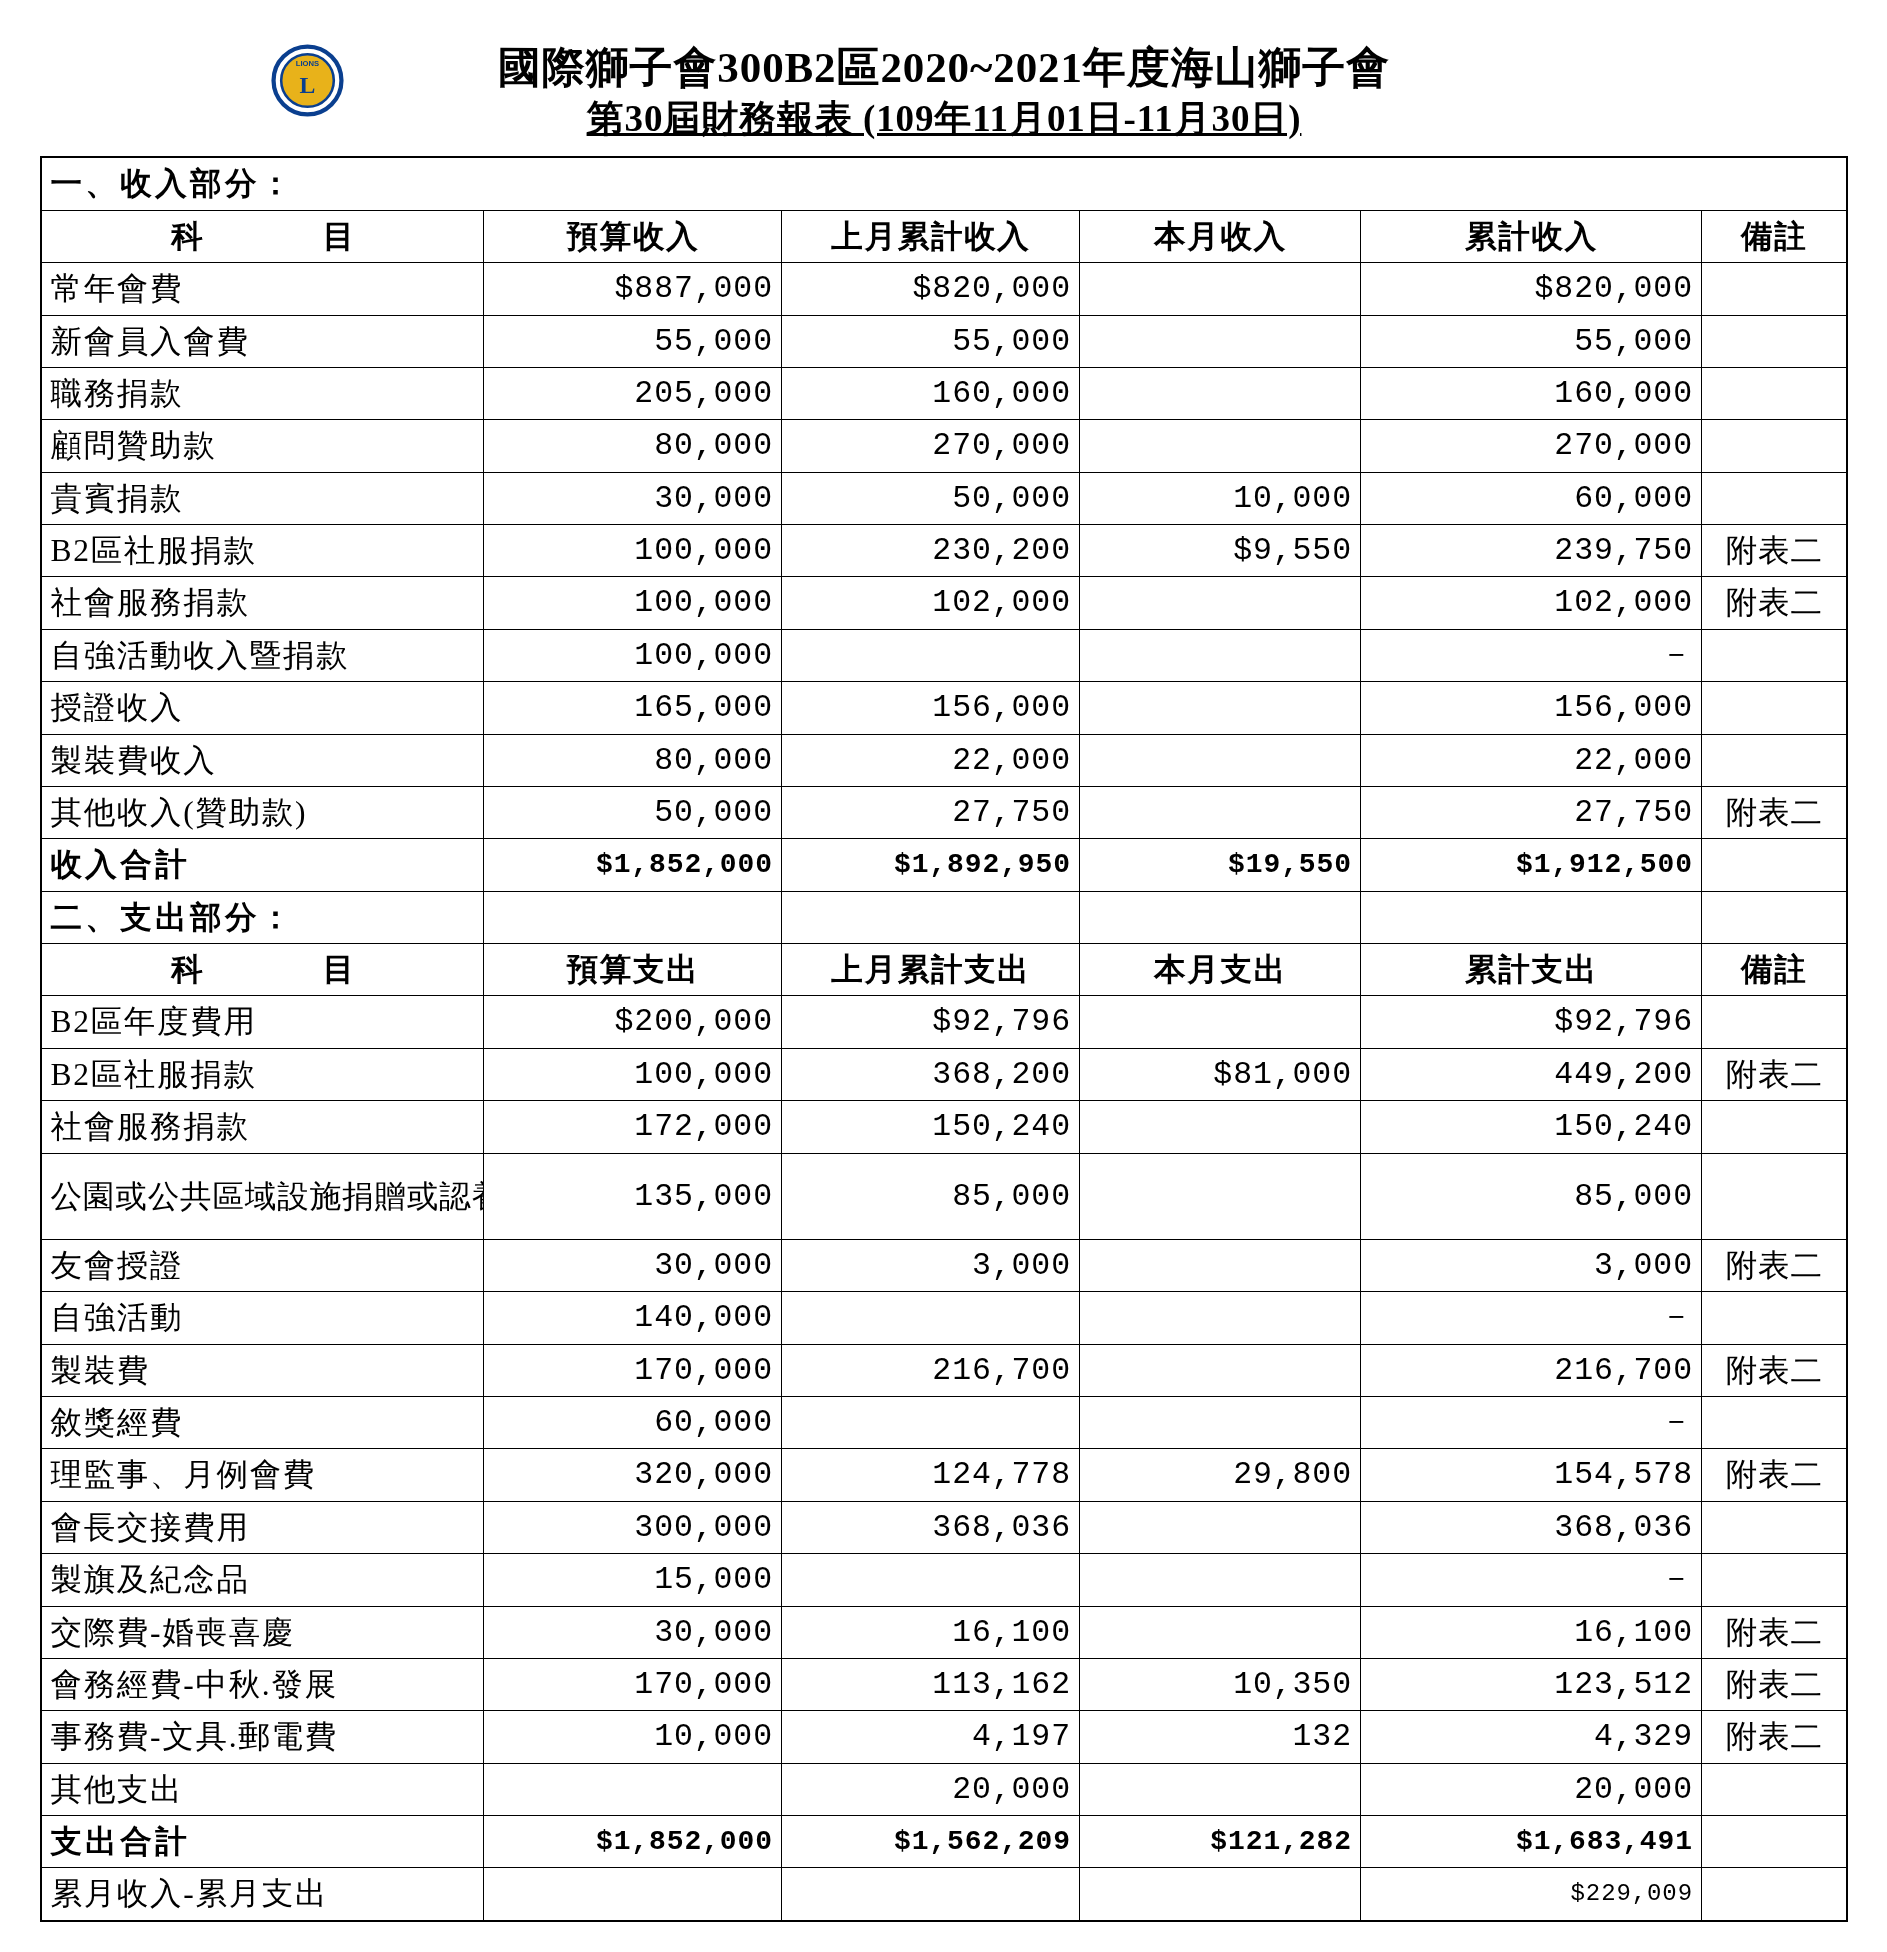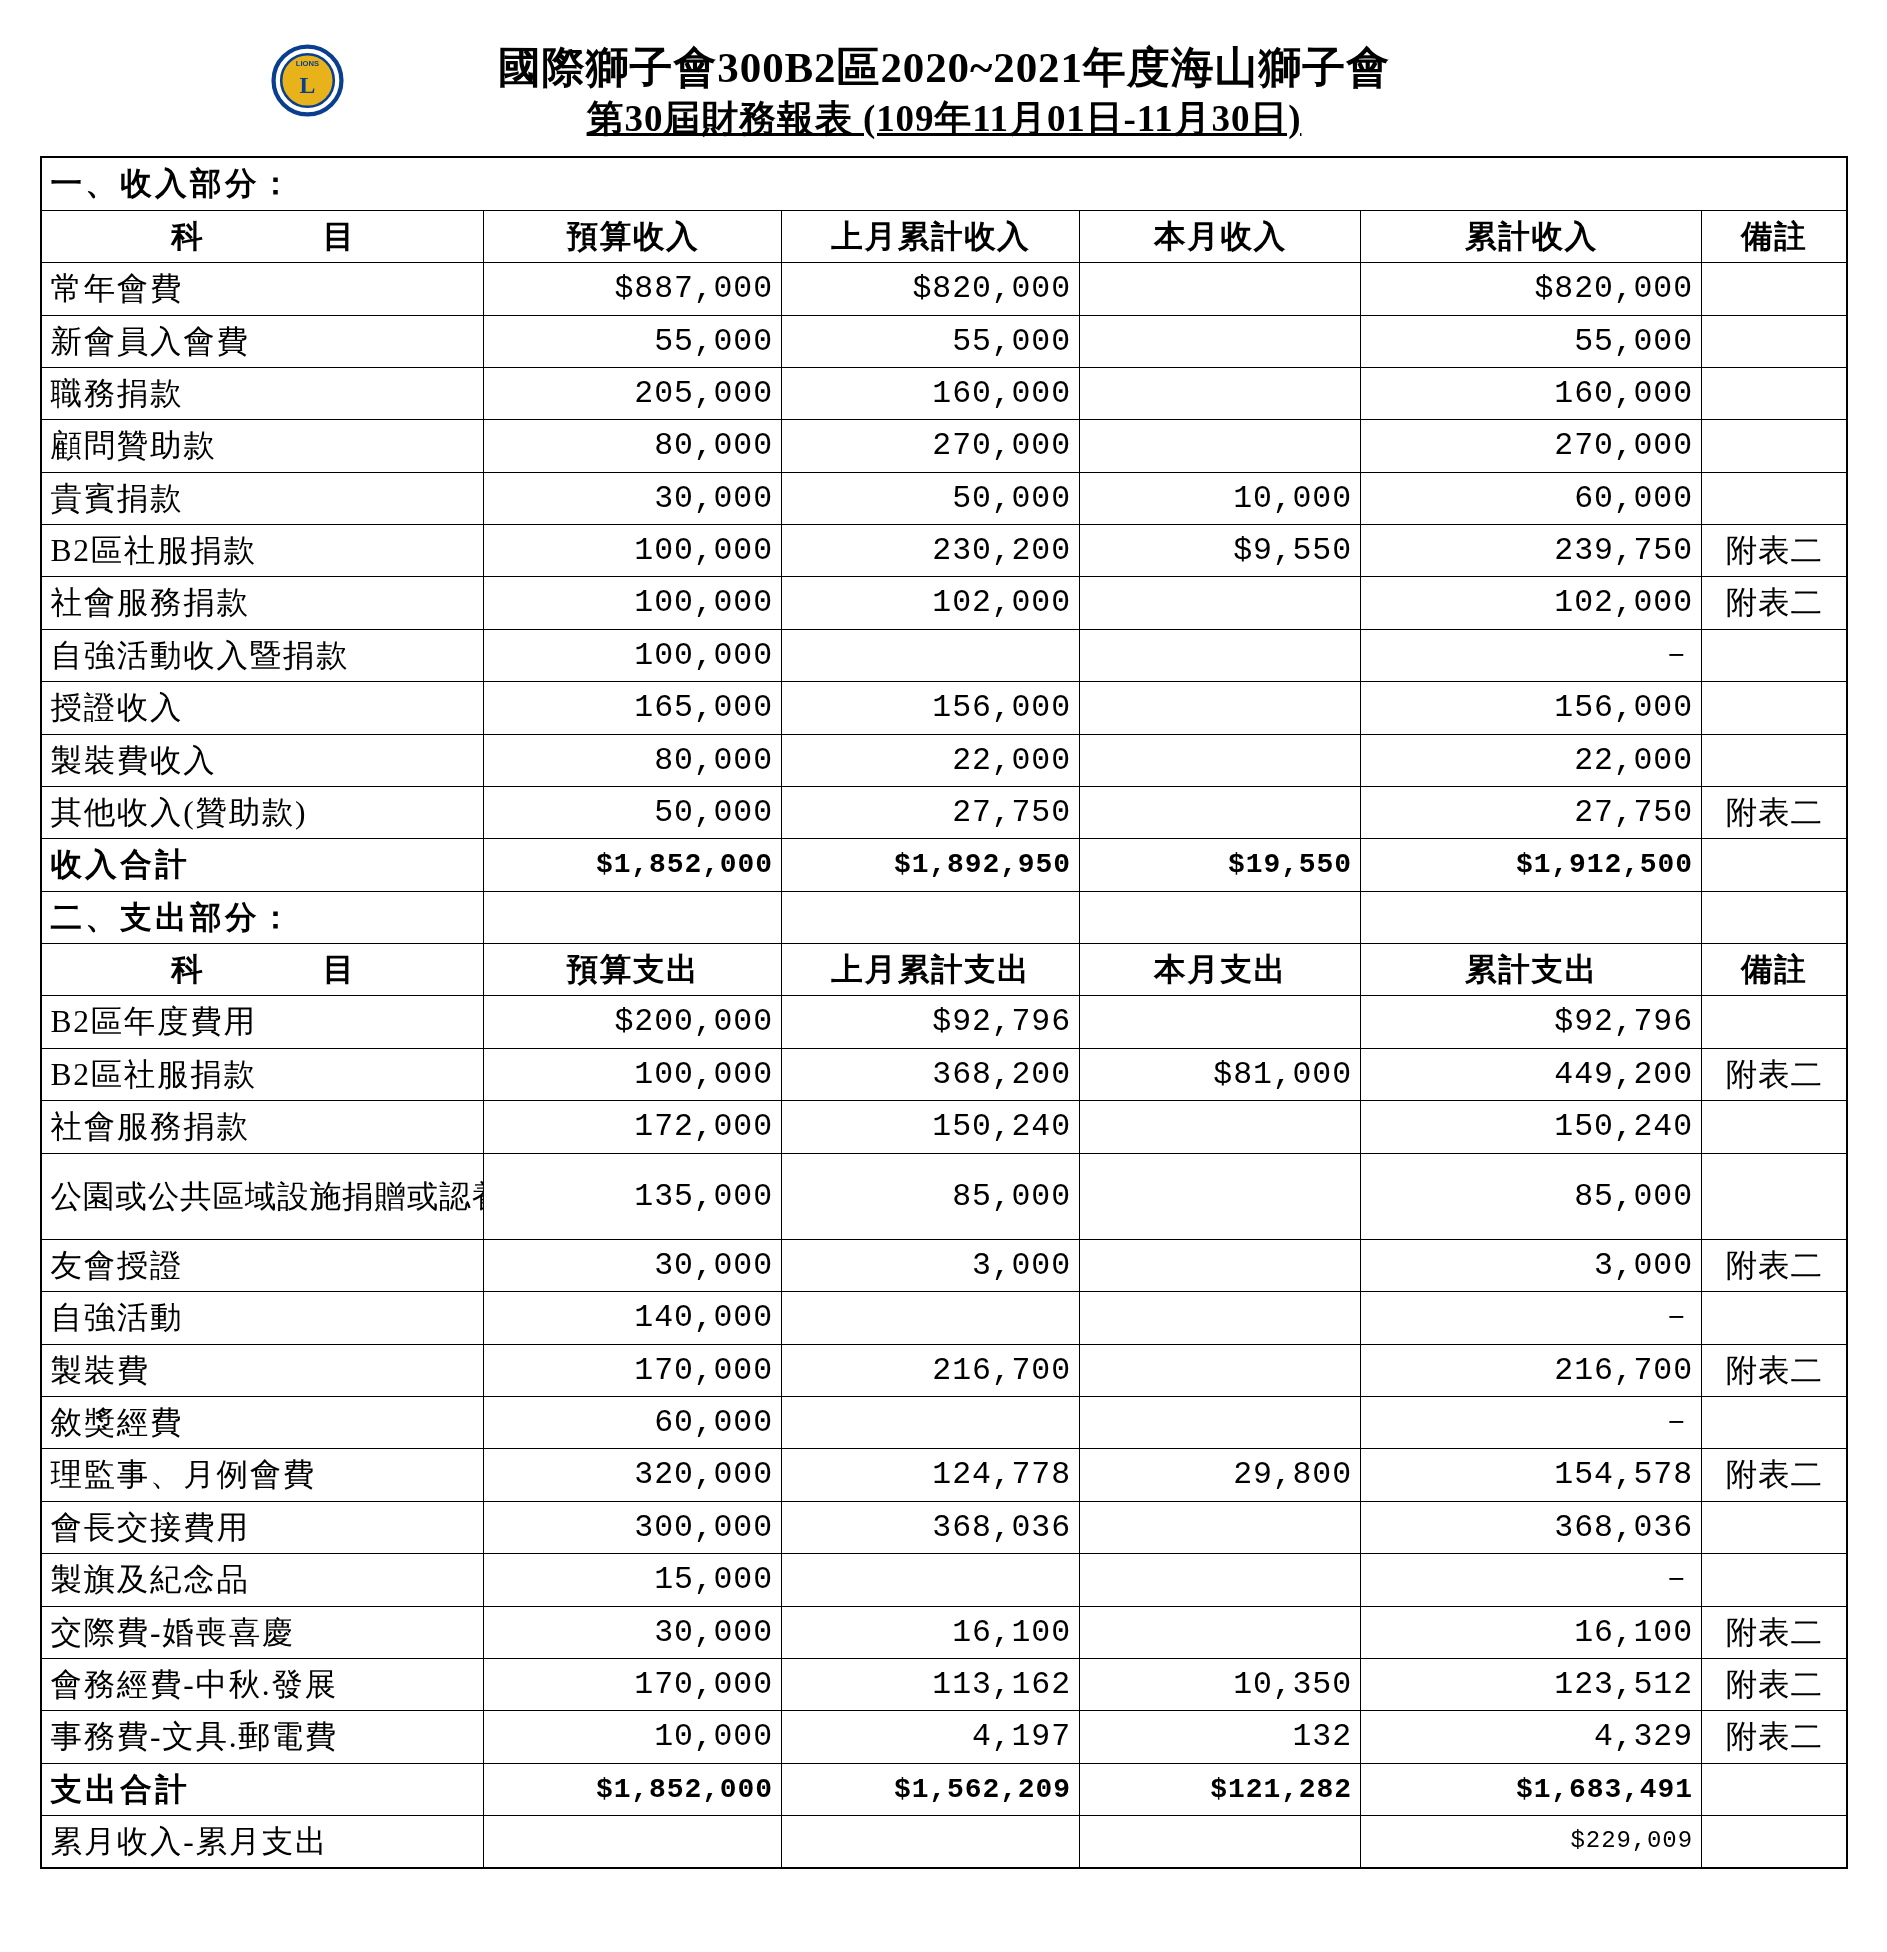--- a/index.html
+++ b/index.html
@@ -390,20 +390,28 @@
         <td class="note">附表二</td>
       </tr>
       <tr>
         <td class="item">事務費-文具.郵電費</td>
         <td class="num">10,000</td>
         <td class="num">4,197</td>
         <td class="num">132</td>
         <td class="num">4,329</td>
         <td class="note">附表二</td>
       </tr>
+      <tr>
+        <td class="item">其他支出</td>
+        <td class="num"></td>
+        <td class="num">20,000</td>
+        <td class="num"></td>
+        <td class="num">20,000</td>
+        <td class="note"></td>
+      </tr>
 
       <tr class="total">
         <td class="item">支出合計</td>
         <td class="num">$1,852,000</td>
         <td class="num">$1,562,209</td>
         <td class="num">$121,282</td>
         <td class="num">$1,683,491</td>
         <td class="note"></td>
       </tr>
 

